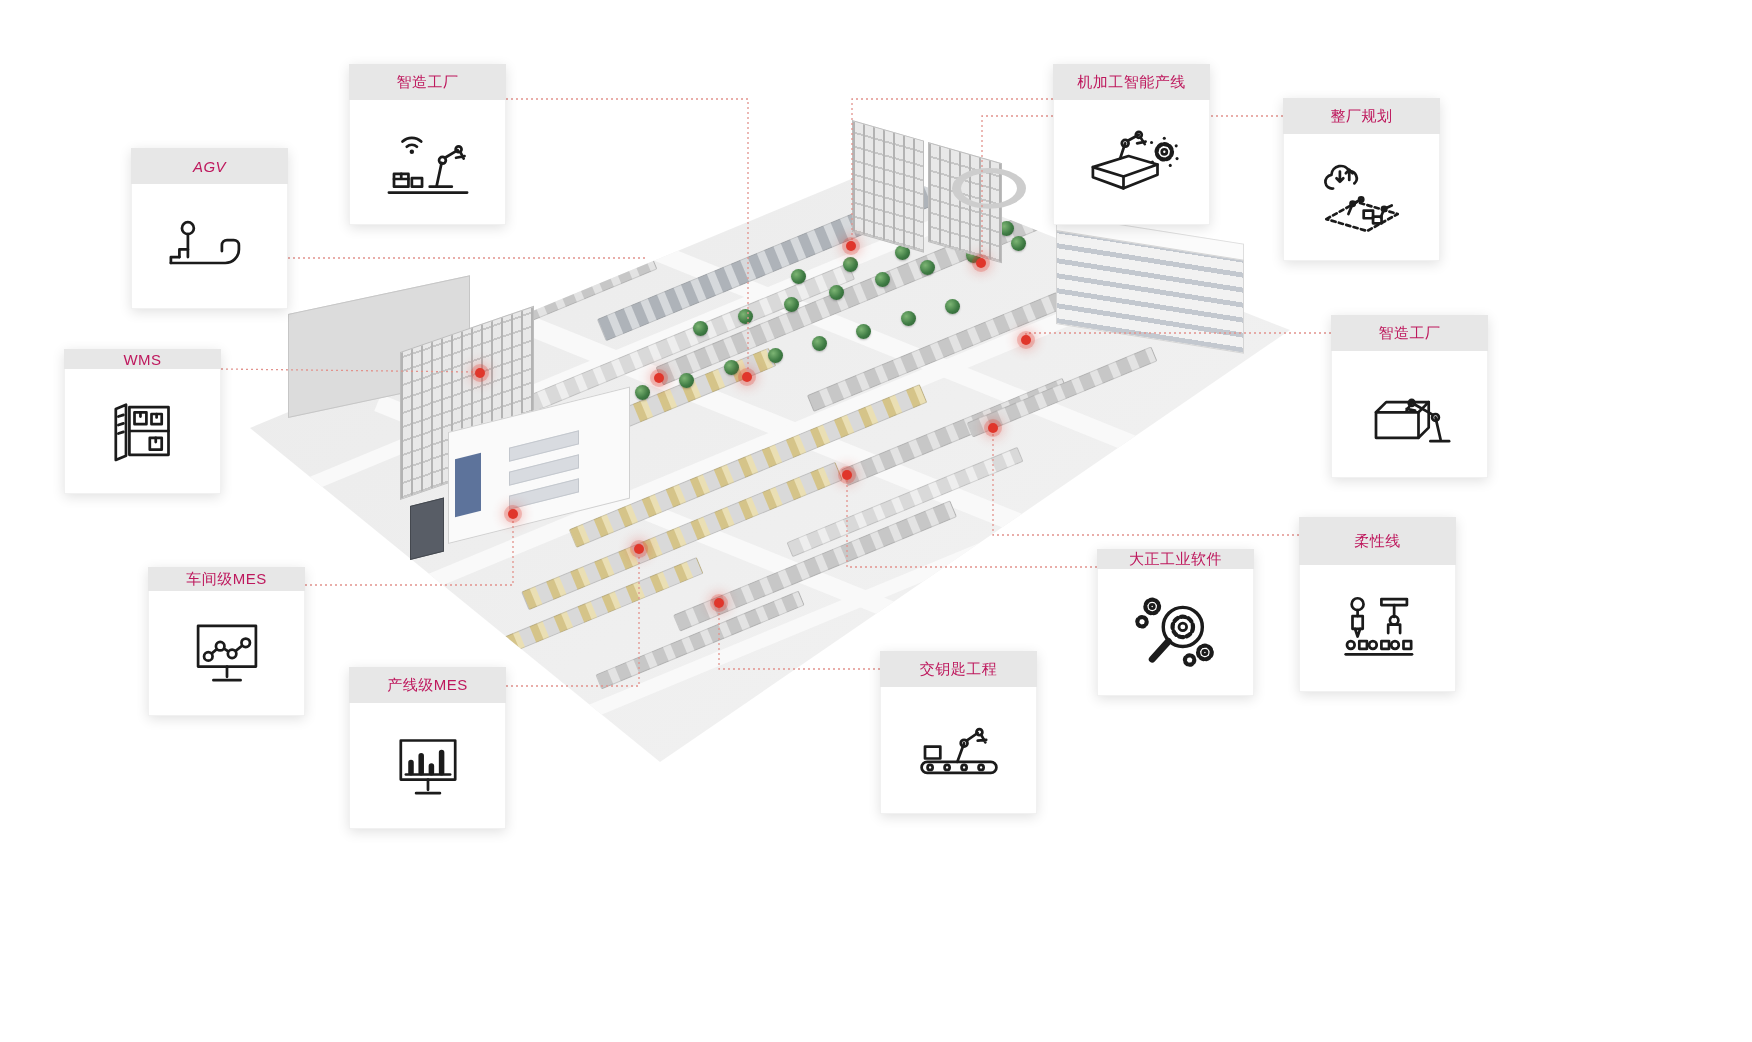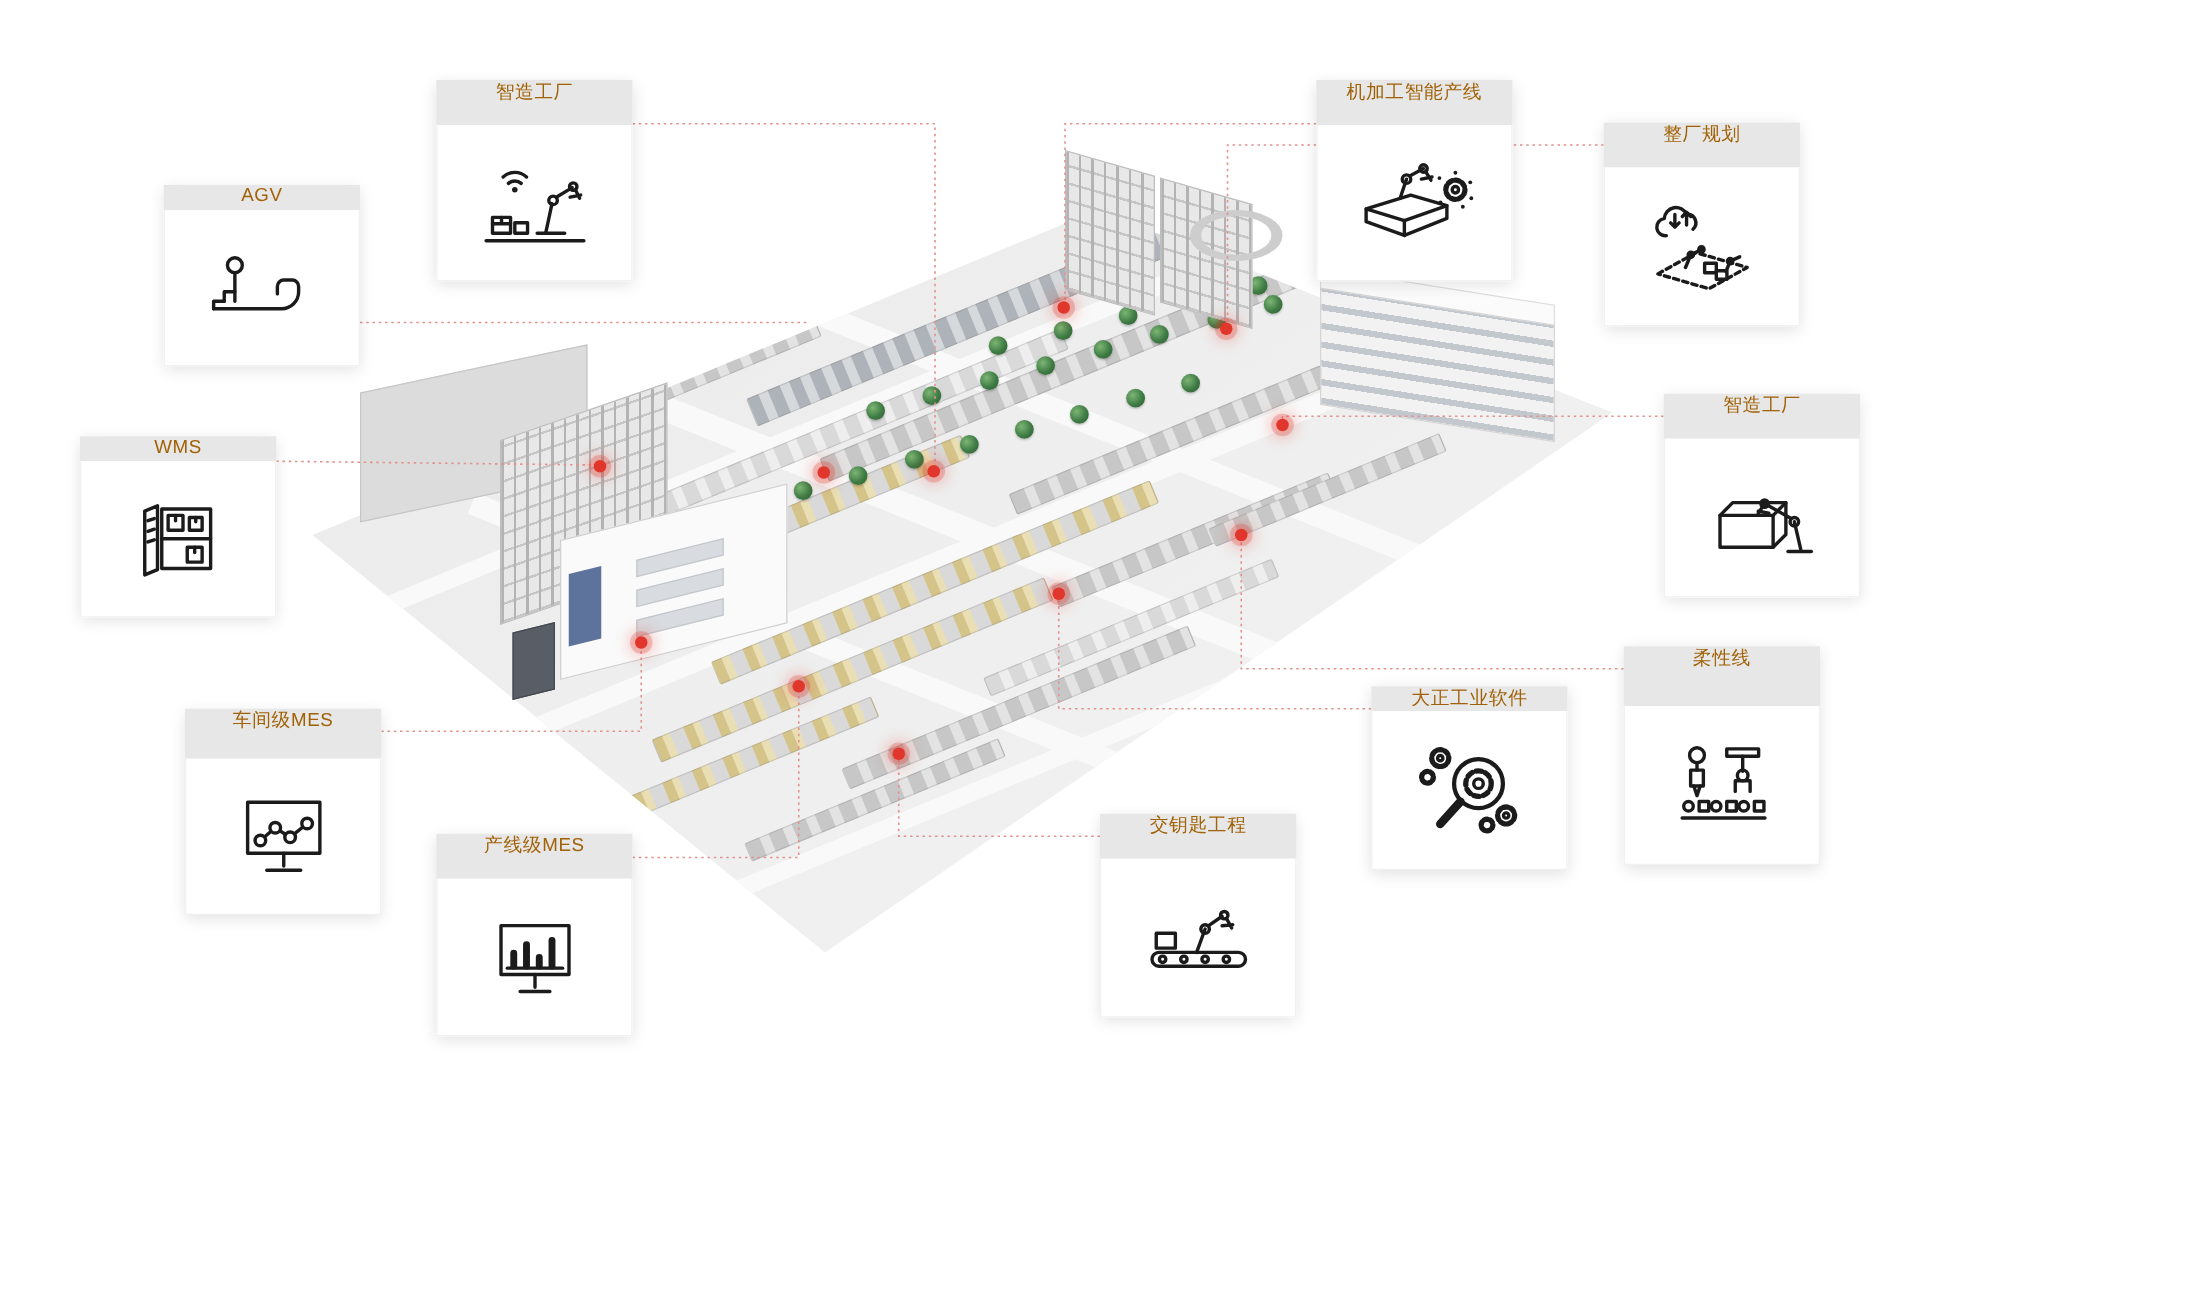--- a/index.html
+++ b/index.html
@@ -20,22 +20,22 @@
   .marker { position:absolute; width:10px; height:10px; border-radius:50%;
             background:#e0362b; z-index:5;
             box-shadow:0 0 0 4px rgba(224,54,43,.25), 0 0 12px 5px rgba(224,54,43,.30); }
 
   
   #connectors { position:absolute; left:0; top:0; width:1752px; height:1042px;
                 z-index:4; pointer-events:none; }
 
   
   .card { position:absolute; z-index:6; box-shadow:0 3px 12px rgba(0,0,0,.12); background:#fff; }
-  .card-label { display:flex; align-items:flex-start; justify-content:center;
-                background:#e7e7e7; color:#a16207; font-size:15px; font-weight:500;
+  .card-label { display:flex; align-items:center; justify-content:center;
+                background:#e7e7e7; color:#be185d; font-size:15px; font-weight:500;
                 letter-spacing:.5px; }
   .card-body { background:#ffffff; display:flex; align-items:center; justify-content:center;
                border:1px solid #f1f1f1; border-top:none; }
   .icon { display:flex; align-items:center; justify-content:center; }
   .icon svg { width:102px; height:88px; stroke:#1b1b1b; stroke-width:3.2; fill:none;
               stroke-linecap:round; stroke-linejoin:round; }
   .icon .f  { fill:#1b1b1b; stroke:none; }
   .icon .fw { fill:#ffffff; }
   .icon .thick { stroke-width:6.5; }
   .icon .gear { stroke-width:5; }
@@ -147,21 +147,21 @@
               <circle cx="77" cy="48" r="4"></circle>
               <path d="M80 45l15-9"></path>
               <circle cx="96" cy="35" r="3.5"></circle>
               <path d="M98 38l4 8m-9-1l10-2"></path>
               <path d="M62 79h26M14 86h92"></path>
             </svg>
           </span>
         </div>
       </div>
       <div class="card" style="left: 131px; top: 148px; width: 157px;">
-        <div class="card-label" style="height: 20px;">
+        <div class="card-label" style="height: 36px; font-style: italic;">
           <span>AGV</span>
         </div>
         <div class="card-body" style="height: 125px;">
           <span class="icon">
             <svg viewBox="0 0 120 100">
               <circle cx="34" cy="29" r="7"></circle>
               <path d="M34 36v18"></path>
               <path d="M24 63v-9h10v9"></path>
               <path d="M14 70v-7h10"></path>
               <path d="M14 70h64a16 16 0 0 0 16-16v-5a6 6 0 0 0-6-6h-8a6 6 0 0 0-6 6v7"></path>
@@ -184,21 +184,21 @@
               <path d="M57 28v5"></path>
               <rect x="70" y="30" width="12" height="12"></rect>
               <path d="M76 30v4"></path>
               <rect x="68" y="58" width="14" height="14"></rect>
               <path d="M75 58v5"></path>
             </svg>
           </span>
         </div>
       </div>
       <div class="card" style="left: 148px; top: 567px; width: 157px;">
-        <div class="card-label" style="height: 40px;">
+        <div class="card-label" style="height: 24px;">
           <span>车间级MES</span>
         </div>
         <div class="card-body" style="height: 125px;">
           <span class="icon">
             <svg viewBox="0 0 120 100">
               <rect x="26" y="18" width="68" height="48"></rect>
               <path d="M60 66v12M44 82h32"></path>
               <path d="M38 54l14-12 14 9 16-13"></path>
               <circle class="fw" cx="38" cy="54" r="5"></circle>
               <circle class="fw" cx="52" cy="42" r="5"></circle>

